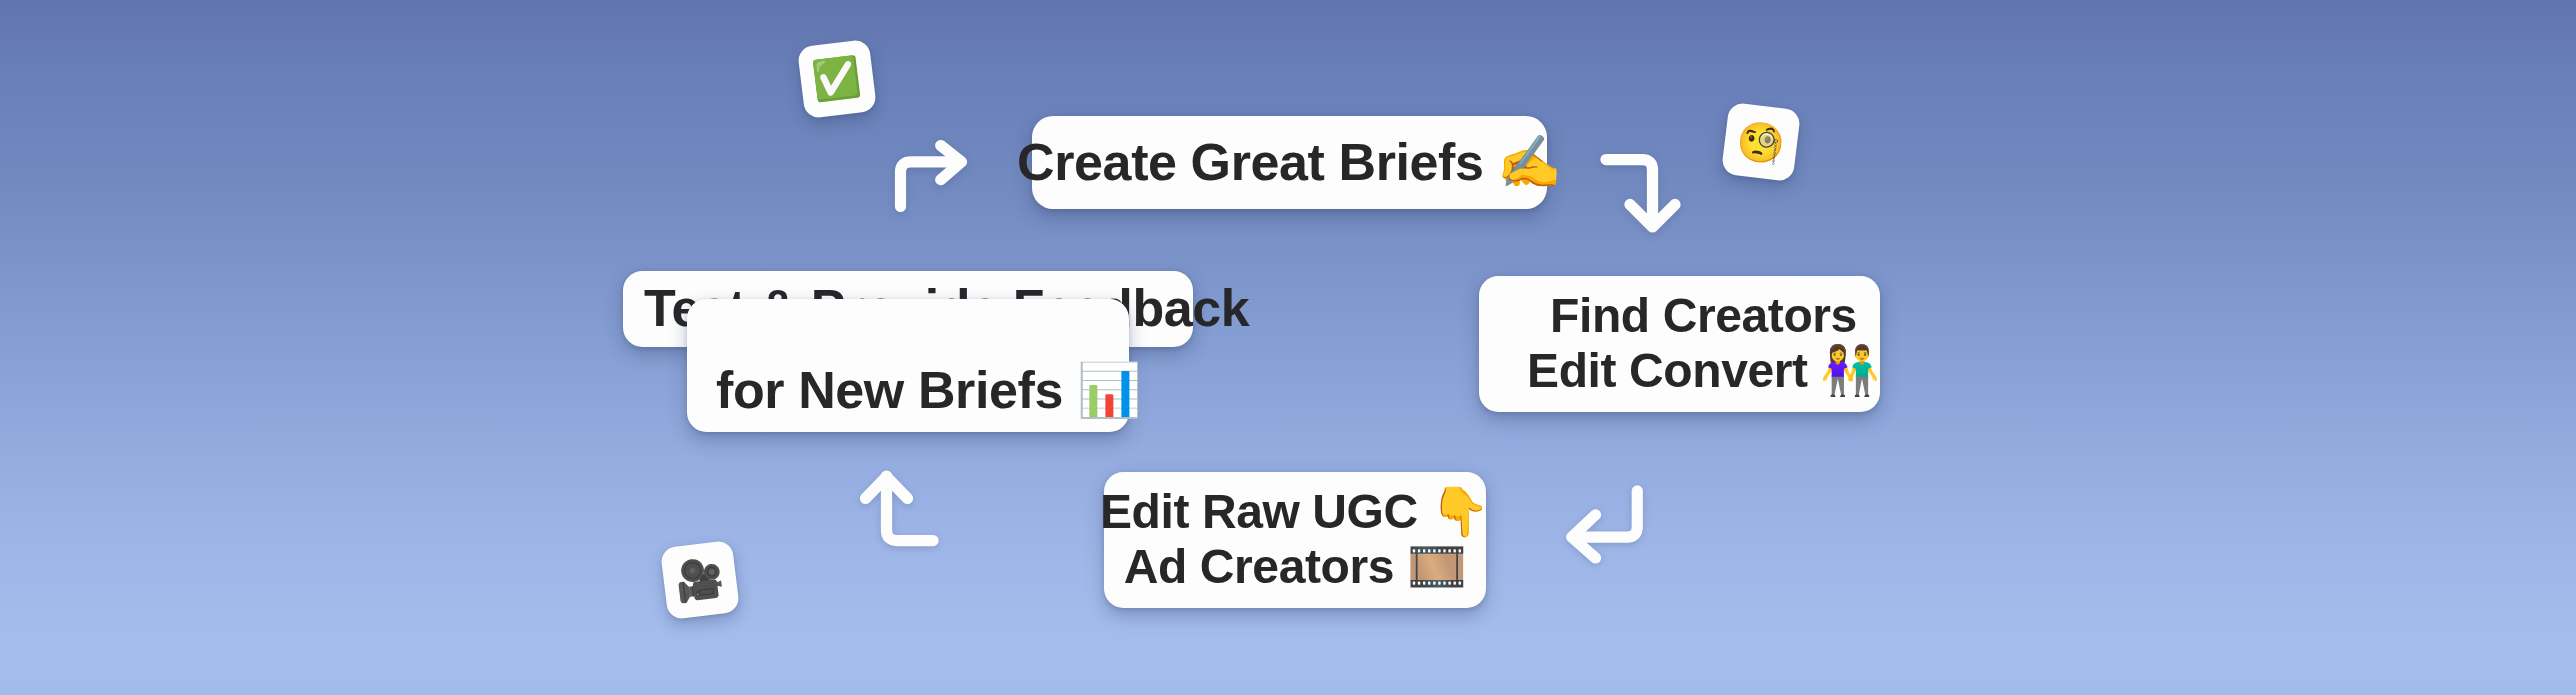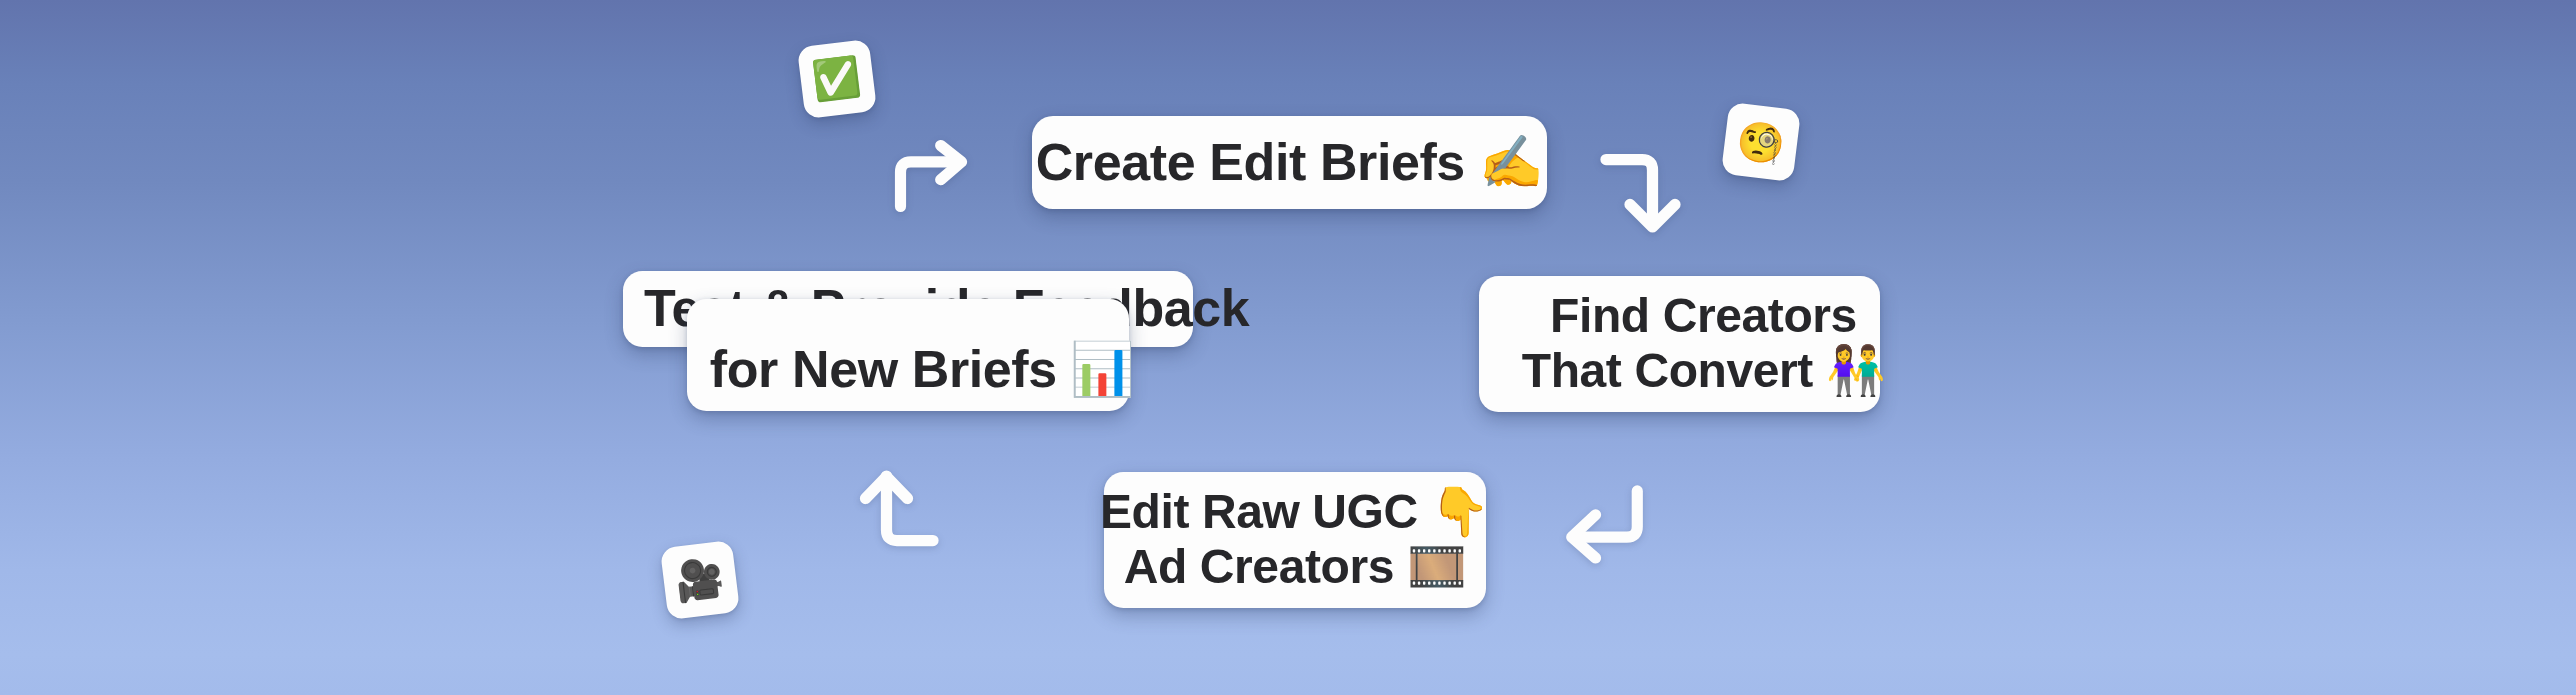--- a/index.html
+++ b/index.html
@@ -68,23 +68,23 @@
     justify-content: flex-start;
     padding-left: 21px;
   }
   #card-feedback-a .card-text { font-size: 52px; }
 
   
   #card-feedback-b {
     left: 687px;
     top: 299px;
     width: 442px;
-    height: 112px;
-    border-radius: 19.4px;
-    justify-content: center;
+    height: 133px;
+    border-radius: 19.4px;
+    justify-content: flex-start;
     padding-left: 29px;
     align-items: flex-end;
     padding-bottom: 12px;
   }
   #card-feedback-b .card-text { font-size: 52px; }
 
   
   #card-find {
     left: 1479px;
     top: 276px;
@@ -206,35 +206,35 @@
 
   <div class="tile" id="tile-monocle">
     <span class="tile-glyph">🧐</span>
   </div>
 
   <div class="tile" id="tile-camera">
     <span class="tile-glyph">🎥</span>
   </div>
 
   <div class="card" id="card-create">
-    <div class="card-text">Create Edit Briefs ✍️</div>
+    <div class="card-text">Create Great Briefs ✍️</div>
   </div>
 
   <div class="card" id="card-feedback-a">
     <div class="card-text">Test &amp; Provide Feedback</div>
   </div>
 
   <div class="card" id="card-feedback-b">
     <div class="card-text">for New Briefs 📊</div>
   </div>
 
   <div class="card" id="card-find">
     <div class="card-text">
       <span>Find Creators</span><br>
-      <span>That Convert 👫</span>
+      <span>Edit Convert 👫</span>
     </div>
   </div>
 
   <div class="card" id="card-edit">
     <div class="card-text">
       <span>Edit Raw UGC 👇</span><br>
       <span>Ad Creators 🎞️</span>
     </div>
   </div>
 

